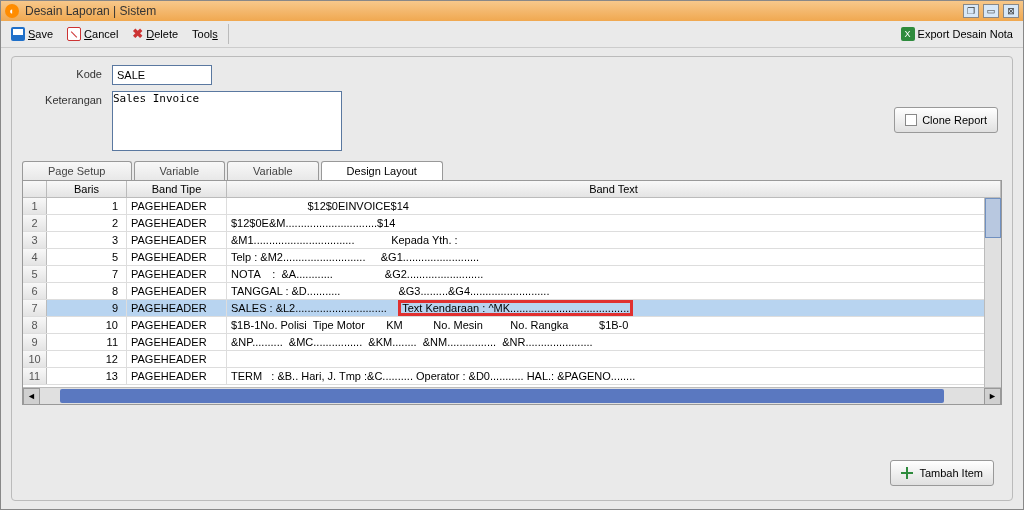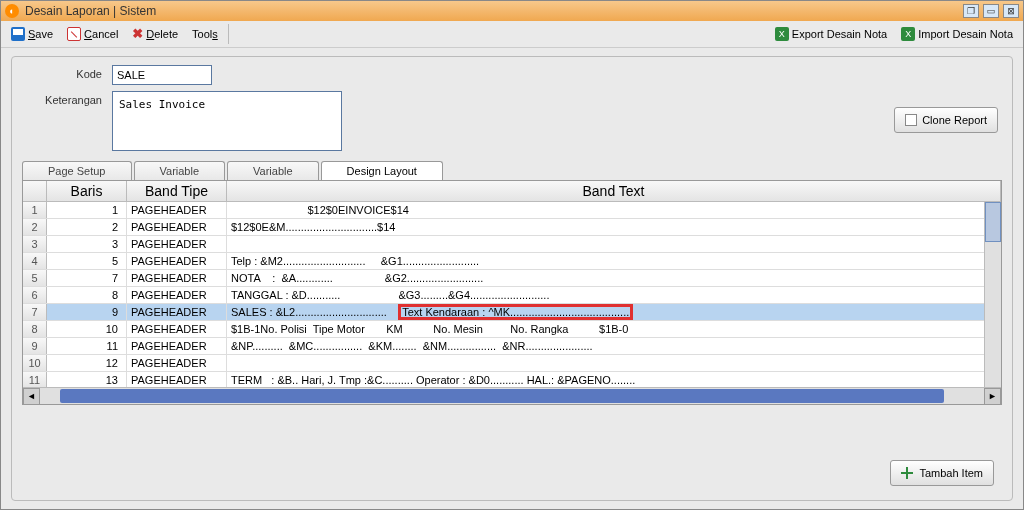--- a/index.html
+++ b/index.html
@@ -22,30 +22,30 @@
 .ic-cancel::after{content:'';position:absolute;left:2px;top:6px;width:8px;height:1px;background:#c33;transform:rotate(45deg);}
 .ic-delete { color:#c33; font-weight:bold; font-size:13px; line-height:14px; width:auto; }
 .ic-xls { background:#2e8b3d; position:relative; }
 .ic-xls::after{content:'X';position:absolute;inset:0;color:#fff;font-size:9px;text-align:center;line-height:14px;}
 
 .client { flex:1; padding: 8px 10px; position:relative; }
 .section-title2 { position:absolute; top:6px; right:20px; font-weight:bold; color:#666; font-size:12px; letter-spacing:0.5px; }
 .form-row { display:flex; align-items:flex-start; gap:10px; margin-bottom:6px; }
 .form-row label { width:80px; text-align:right; padding-top:3px; color:#333; }
 .form-row input[type=text] { width:100px; height:20px; border:1px solid #5a78a0; padding:8px 4px; font-size:11px; }
-.form-row textarea { width:230px; height:60px; border:1px solid #5a78a0; padding:6px; font-size:11px; resize:none; }
+.form-row textarea { width:230px; height:60px; border:1px solid #5a78a0; font-size:11px; resize:none; }
 .clone-btn { position:absolute; top:10px; right:14px; height:26px; padding:0 10px; border:1px solid #999; background:linear-gradient(#fff,#e0e0e0); display:flex; align-items:center; gap:5px; cursor:pointer; border-radius:3px;margin-top:40px; }
 .clone-btn .sq{width:12px;height:12px;border:1px solid #888;background:#fff;}
 
 .tabs { display:flex; margin-top:10px; }
 .tab { padding:3px 25px; border:1px solid #999; border-bottom:none; background:linear-gradient(#f8f8f8,#e8e8e8); margin-right:2px; border-radius:3px 3px 0 0; cursor:pointer; font-size:11px; color:#444; }
 .tab.active { background:#fff; font-weight:normal; color:#000; }
 
 .grid { border:1px solid #999; background:#fff; height:225px; display:flex; flex-direction:column; }
-.grid-head { display:flex; background:linear-gradient(#f8f8f8,#e4e4e4); border-bottom:1px solid #bbb; font-size:14px; }
+.grid-head { display:flex; background:linear-gradient(#f8f8f8,#e4e4e4); border-bottom:1px solid #bbb; font-size:11px; }
 .grid-head > div { border-right:1px solid #bbb; padding:2px 4px; text-align:center; }
 .col-rh { width:24px; } .col-baris{width:80px;text-align:right;padding-right:6px;} .col-tipe{width:100px;} .col-text{flex:1;}
 .grid-body { flex:1; overflow:hidden; position:relative; }
 .grid-body .vscroll { position:absolute; right:0; top:0; bottom:0; width:17px; background:#e0e0e0; border-left:1px solid #bbb; }
 .grid-body .vscroll .thumb { position:absolute; top:0; left:0; right:0; height:40px; background:#b8c8e0; border:1px solid #7090c0; }
 .grid-row { display:flex; height:17px; border-bottom:1px solid #ddd; font-size:11px; align-items:center; }
 .grid-row.sel { background:#b8d4f0; }
 .grid-row > div { border-right:1px solid #ddd; padding:0 4px; height:100%; display:flex; align-items:center; }
 .grid-row .rh { width:24px; background:linear-gradient(#f8f8f8,#e4e4e4); border-right:1px solid #bbb; justify-content:center; color:#555; }
 .grid-row .c-baris{width:80px;justify-content:flex-end;padding-right:8px;} 
@@ -96,24 +96,20 @@
       </div>
     <div class="tbtn">
         <span>Tool<span class="u">s</span></span>
       </div>
     <div style="width:1px;height:20px;background:#bbb;"></div>
     <div class="spacer"></div>
     <div class="tbtn">
         <span class="ic ic-xls"></span>
         <span>Export Desain Nota</span>
       </div>
-    <div class="tbtn">
-        <span class="ic ic-xls"></span>
-        <span>Import Desain Nota</span>
-      </div>
   </div>
 
   <div class="client">
     <div class="section-title2">DESAIN LAPORAN</div>
     <div class="inner-frame">
 
       <div class="clone-btn">
           <span class="sq"></span>
           <span>Clone Report</span>
         </div>
@@ -151,20 +147,21 @@
             <div class="grid-row">
               <div class="rh">2</div>
               <div class="c-baris">2</div>
               <div class="c-tipe">PAGEHEADER</div>
               <div class="c-text">$12$0E&amp;M..............................$14</div>
             </div>
             <div class="grid-row">
               <div class="rh">3</div>
               <div class="c-baris">3</div>
               <div class="c-tipe">PAGEHEADER</div>
+              <div class="c-text">&amp;M1.................................            Kepada Yth. :</div>
             </div>
             <div class="grid-row">
               <div class="rh">4</div>
               <div class="c-baris">5</div>
               <div class="c-tipe">PAGEHEADER</div>
               <div class="c-text">Telp : &amp;M2...........................     &amp;G1.........................</div>
             </div>
             <div class="grid-row">
               <div class="rh">5</div>
               <div class="c-baris">7</div>

